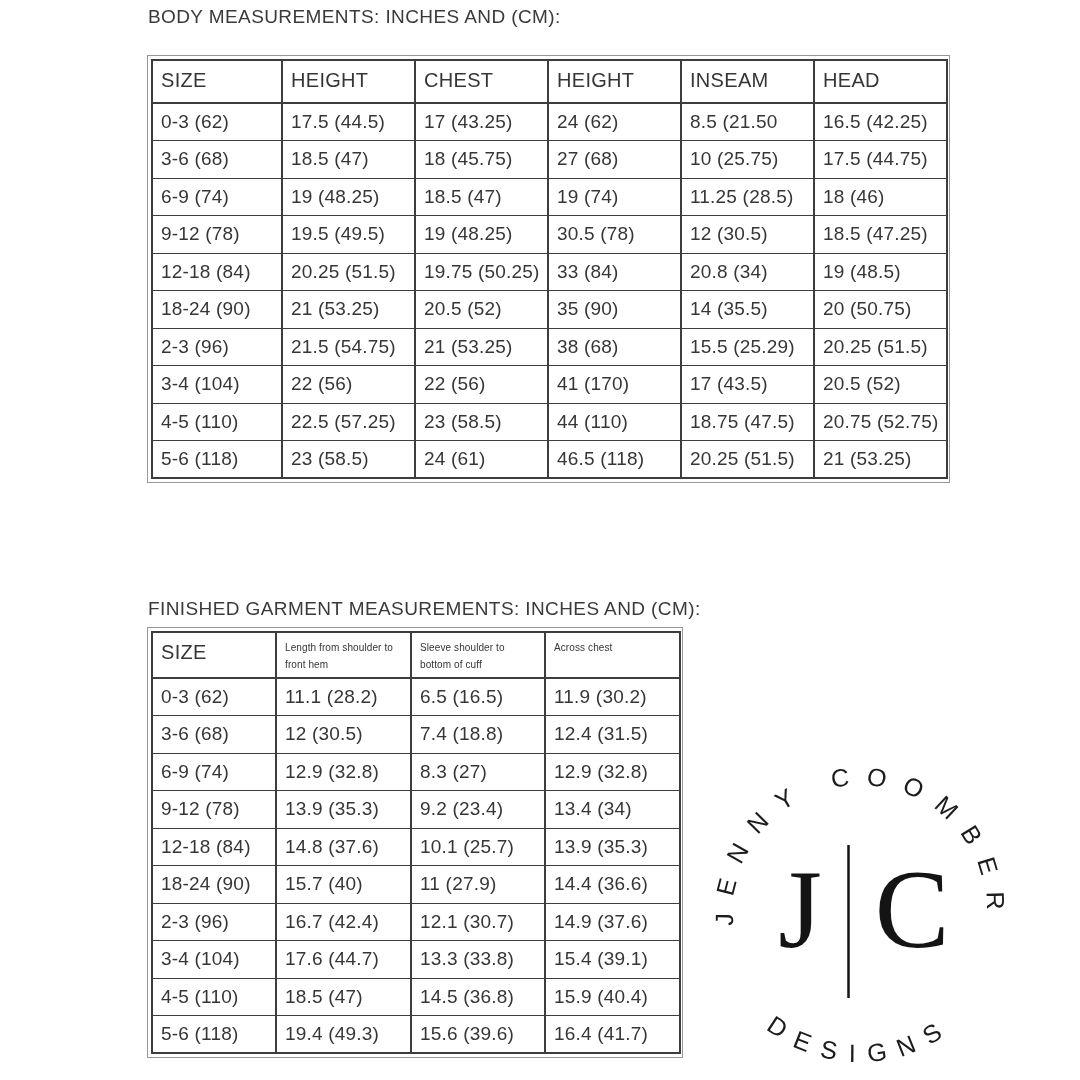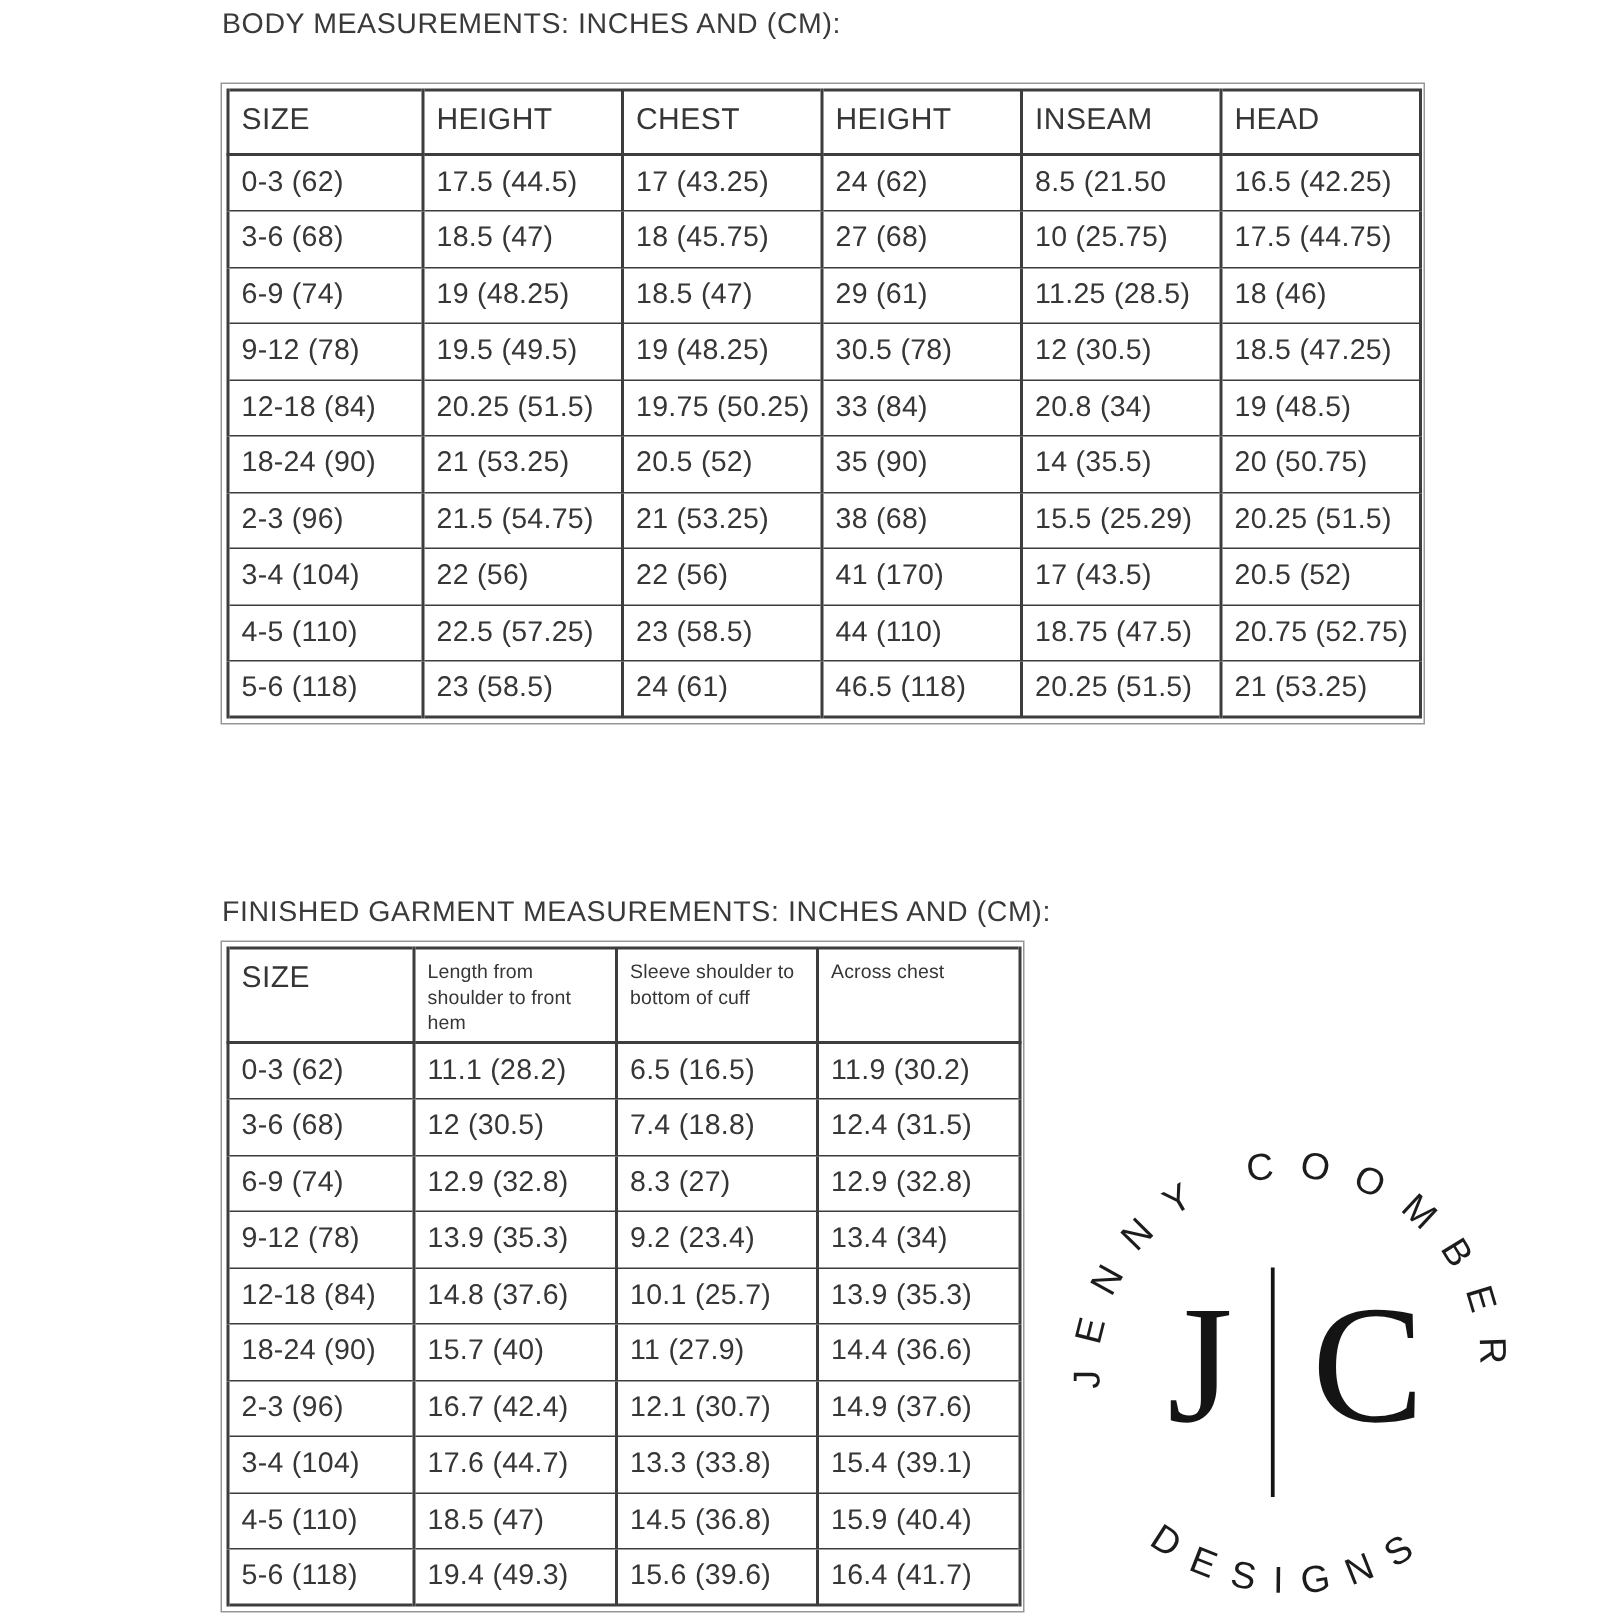--- a/index.html
+++ b/index.html
@@ -56,21 +56,21 @@
     letter-spacing: 0.3px;
   }
   tbody td {
     font-size: 19px;
     padding: 6px 8px 6px 8px;
     height: 37.5px;
     vertical-align: middle;
     letter-spacing: 0.2px;
   }
   #wrap-garment thead th.small-head {
-    font-size: 13px;
+    font-size: 10px;
     line-height: 17px;
     padding-top: 6px;
     letter-spacing: 0.1px;
     white-space: normal;
   }
   #wrap-garment thead th { height: 46px; }
 
   #logo {
     position: absolute;
     left: 690px; top: 742px;
@@ -128,21 +128,21 @@
           <td>18.5 (47)</td>
           <td>18 (45.75)</td>
           <td>27 (68)</td>
           <td>10 (25.75)</td>
           <td>17.5 (44.75)</td>
         </tr>
         <tr>
           <td>6-9 (74)</td>
           <td>19 (48.25)</td>
           <td>18.5 (47)</td>
-          <td>29 (61)</td>
+          <td>19 (74)</td>
           <td>11.25 (28.5)</td>
           <td>18 (46)</td>
         </tr>
         <tr>
           <td>9-12 (78)</td>
           <td>19.5 (49.5)</td>
           <td>19 (48.25)</td>
           <td>30.5 (78)</td>
           <td>12 (30.5)</td>
           <td>18.5 (47.25)</td>

